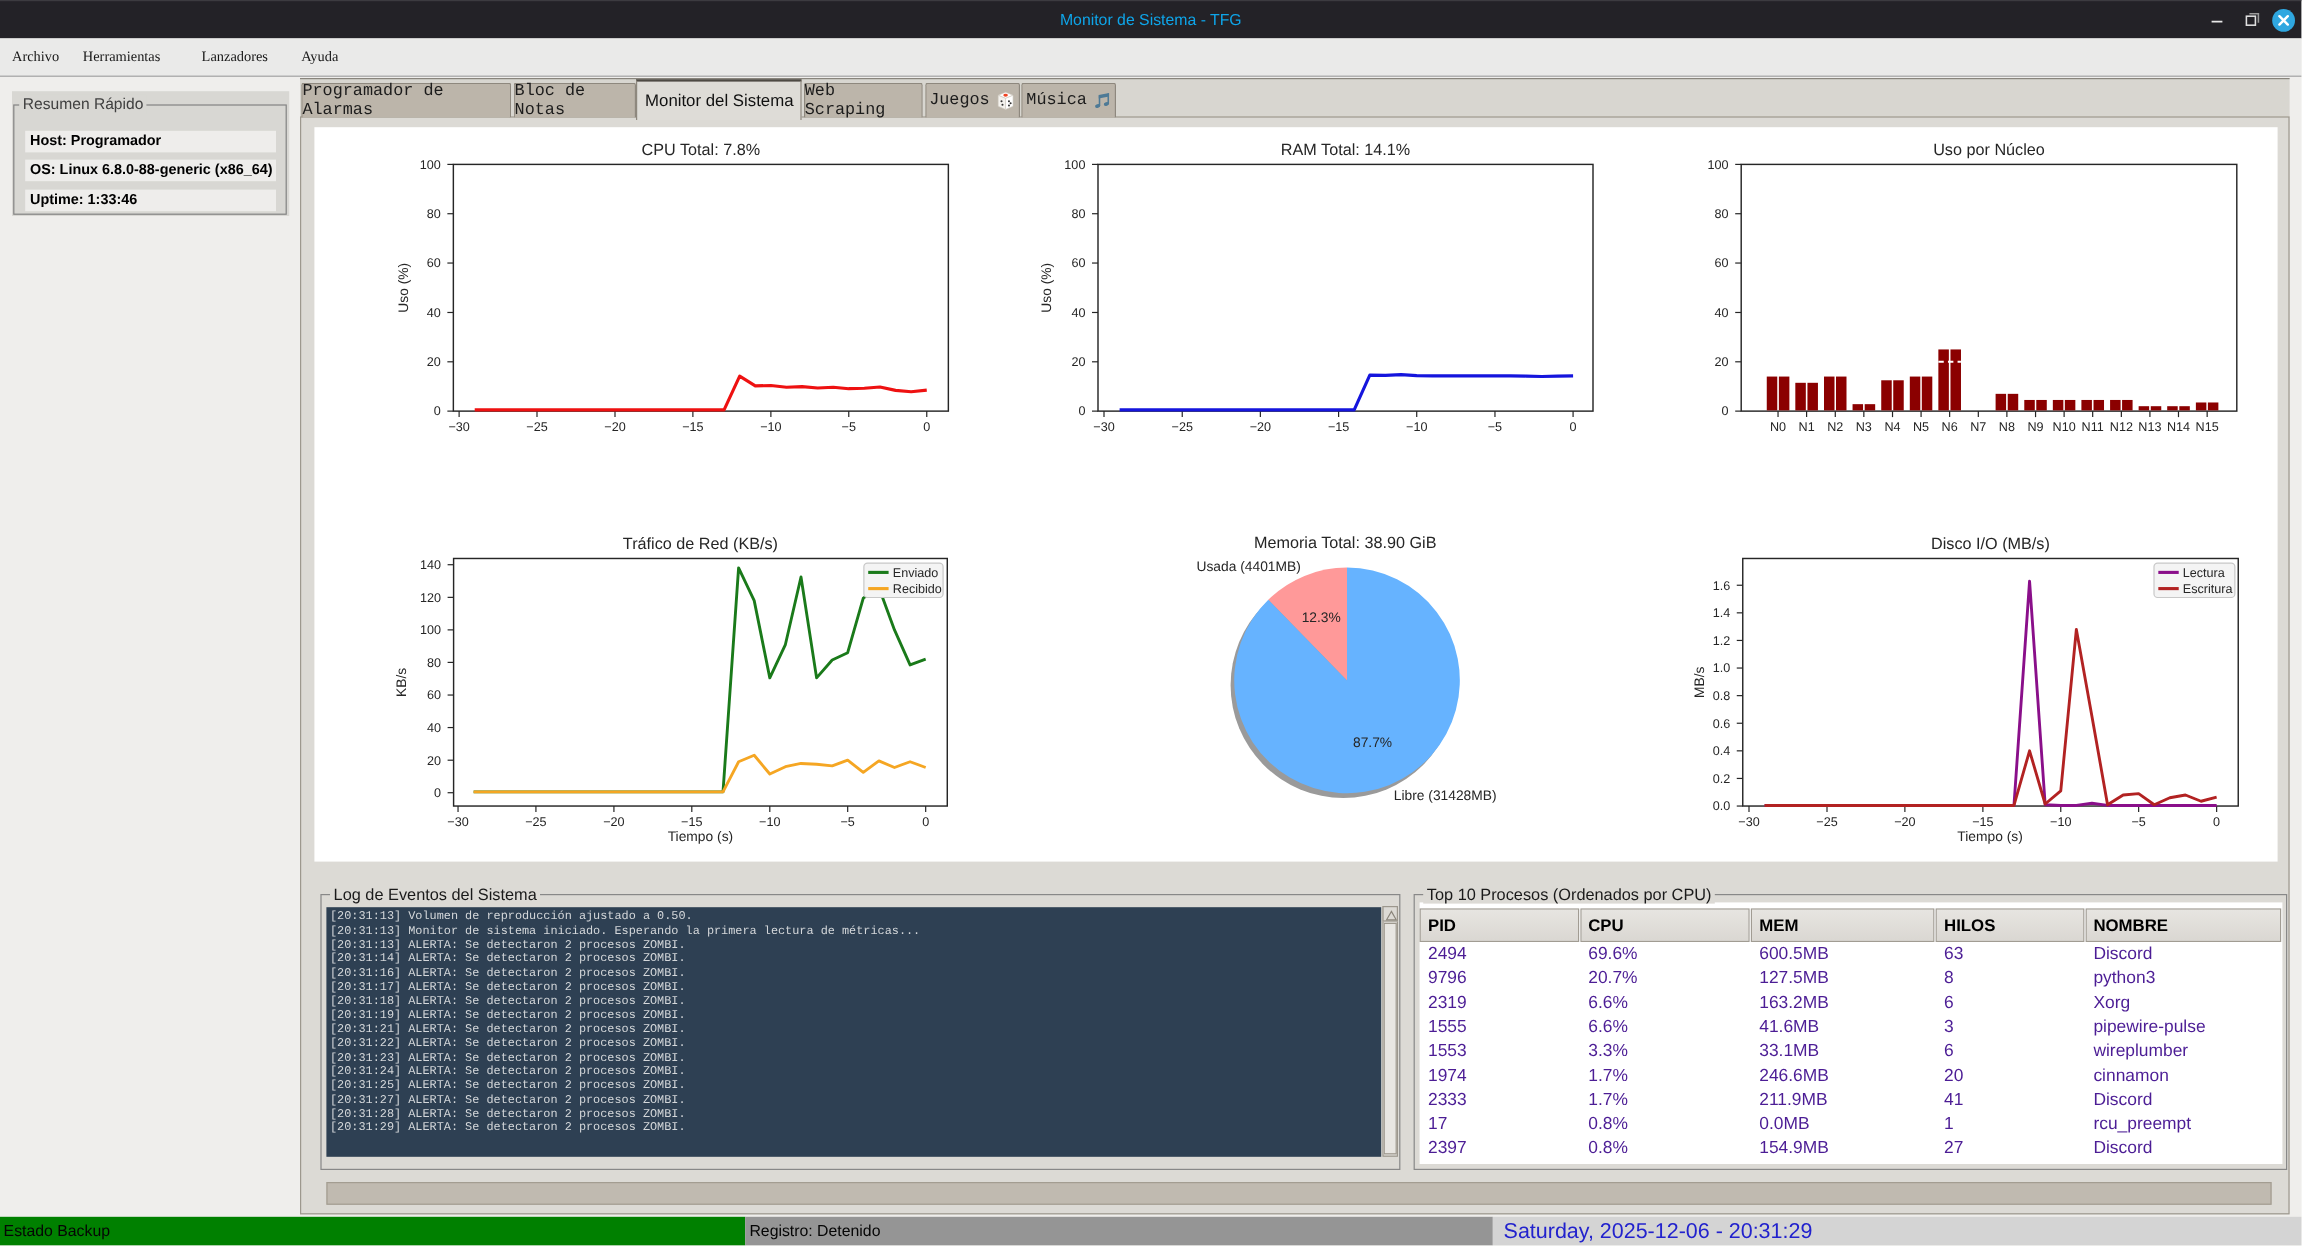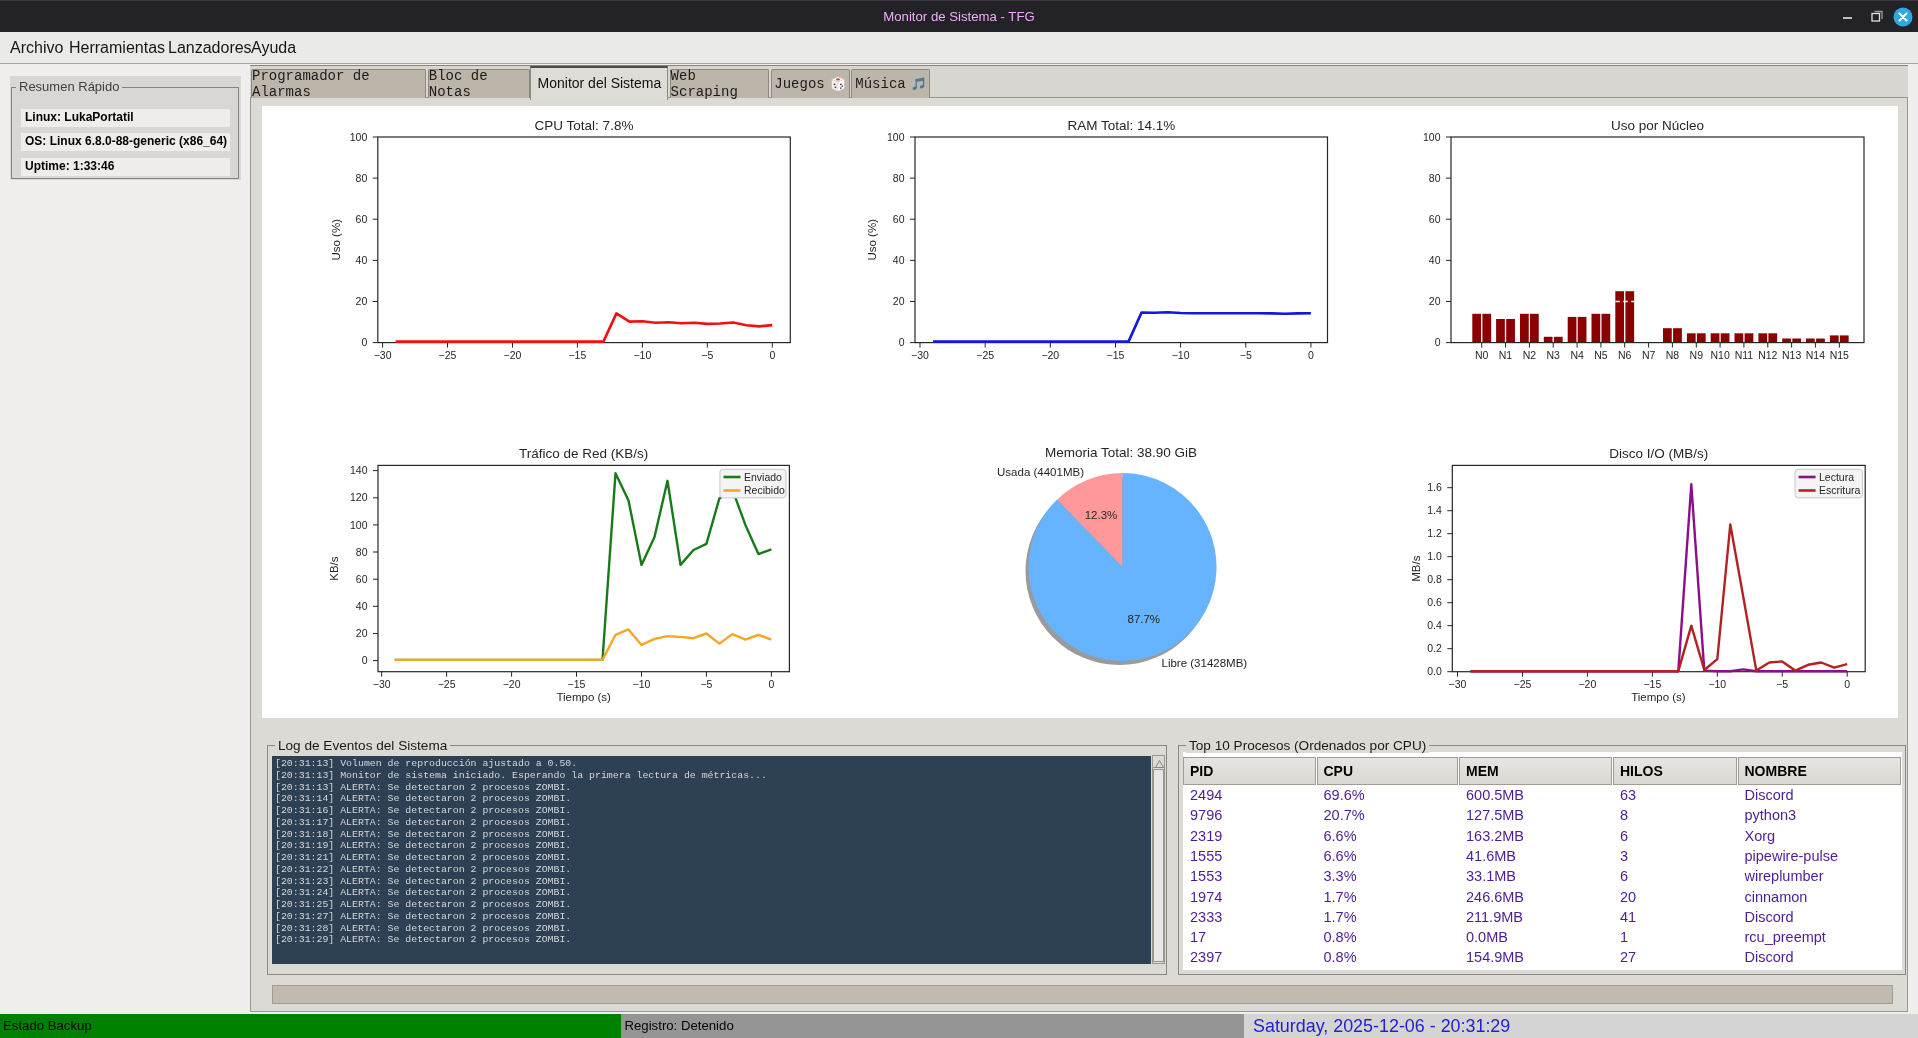--- a/index.html
+++ b/index.html
@@ -1,24 +1,24 @@
 <!DOCTYPE html>
 <html><head>
 <meta charset="utf-8">
 <style>
 * { margin:0; padding:0; box-sizing:border-box; }
 html,body { width:1918px; height:1038px; overflow:hidden; }
 body { font-family:"Liberation Sans", sans-serif; position:relative; background:#efeeec; }
 .abs { position:absolute; }
 
 #titlebar { left:0; top:0; width:1918px; height:32px; background:#232227; border-top:1px solid #3c3b40; }
-#title { width:100%; text-align:center; color:#f0abfc; font-size:13.2px; line-height:32px; }
+#title { width:100%; text-align:center; color:#0ea5e9; font-size:13.2px; line-height:32px; }
 
 #menubar { left:0; top:32px; width:1918px; height:32px; background:#eaeae9; border-bottom:1px solid #a3a3a3; }
-.mi { position:absolute; top:0; height:31px; line-height:31px; font-size:16px; color:#171717; }
+.mi { position:absolute; top:0; height:31px; line-height:31px; font-size:12px; color:#171717;font-family:Liberation Serif, serif; }
 
 #sidepanel { left:10px; top:76px; width:231px; height:104px; background:#d8d7d3; }
 #sideborder { left:11px; top:87px; width:228px; height:92px; border:1px solid #838383; }
 #sidelabel { left:16px; top:79px; height:16px; line-height:16px; background:#d8d7d3; padding:0 3px; font-size:13px; color:#404040; }
 .strip { position:absolute; left:21px; width:209px; height:17.6px; background:#eeedeb; font-weight:bold; font-size:12px; color:#000; line-height:17.6px; padding-left:4px; white-space:nowrap; overflow:visible; }
 
 #tabstrip { left:250px; top:65px; width:1658px; height:33px; background:#d8d6d0; border-top:1px solid #89857d; }
 #nbframe { left:250px; top:97px; width:1658px; height:915px; background:#dcdad5; border:1px solid #9d988e; }
 .tab { position:absolute; top:68.5px; height:29px; background:#bcb5aa; border:1px solid #8e887e; border-bottom:none; border-radius:2px 2px 0 0; font-size:14px; color:#1c1c1c; display:flex; align-items:center; justify-content:center; gap:5px;font-family:Liberation Mono, monospace; }
 #seltab { position:absolute; left:530.4px; top:65.5px; width:138px; height:34px; background:#dedcd7; border:1px solid #8e887e; border-top:2px solid #4e4a44; border-bottom:none; text-align:center; font-size:14px; color:#111; line-height:30px; z-index:5; }
@@ -58,21 +58,21 @@
 </div>
 <div class="abs" id="menubar">
   <div class="mi" style="left:10px">Archivo</div>
   <div class="mi" style="left:69px">Herramientas</div>
   <div class="mi" style="left:168px">Lanzadores</div>
   <div class="mi" style="left:251px">Ayuda</div>
 </div>
 <div class="abs" id="sidepanel"></div>
 <div class="abs" id="sideborder"></div>
 <div class="abs" id="sidelabel">Resumen Rápido</div>
-<div class="strip" style="top:109px">Linux: LukaPortatil</div>
+<div class="strip" style="top:109px">Host: Programador</div>
 <div class="strip" style="top:133.4px">OS: Linux 6.8.0-88-generic (x86_64)</div>
 <div class="strip" style="top:158px">Uptime: 1:33:46</div>
 <div class="tab" style="left:251px;width:175px">Programador de Alarmas</div>
 <div class="tab" style="left:427.8px;width:102px">Bloc de Notas</div>
 <div class="tab" style="left:669.6px;width:99px">Web Scraping</div>
 <div class="tab" style="left:770.5px;width:79px">Juegos
   <svg width="16" height="16" viewBox="0 0 16 16" style="flex:none">
       <polygon points="8,0.8 14.2,3.4 8,6 1.8,3.4" fill="#ffffff" stroke="#cfcac0" stroke-width="0.5"></polygon>
       <polygon points="1.8,3.4 8,6 8,15.2 1.8,12.6" fill="#f4f2ee" stroke="#cfcac0" stroke-width="0.5"></polygon>
       <polygon points="14.2,3.4 8,6 8,15.2 14.2,12.6" fill="#ffffff" stroke="#cfcac0" stroke-width="0.5"></polygon>

